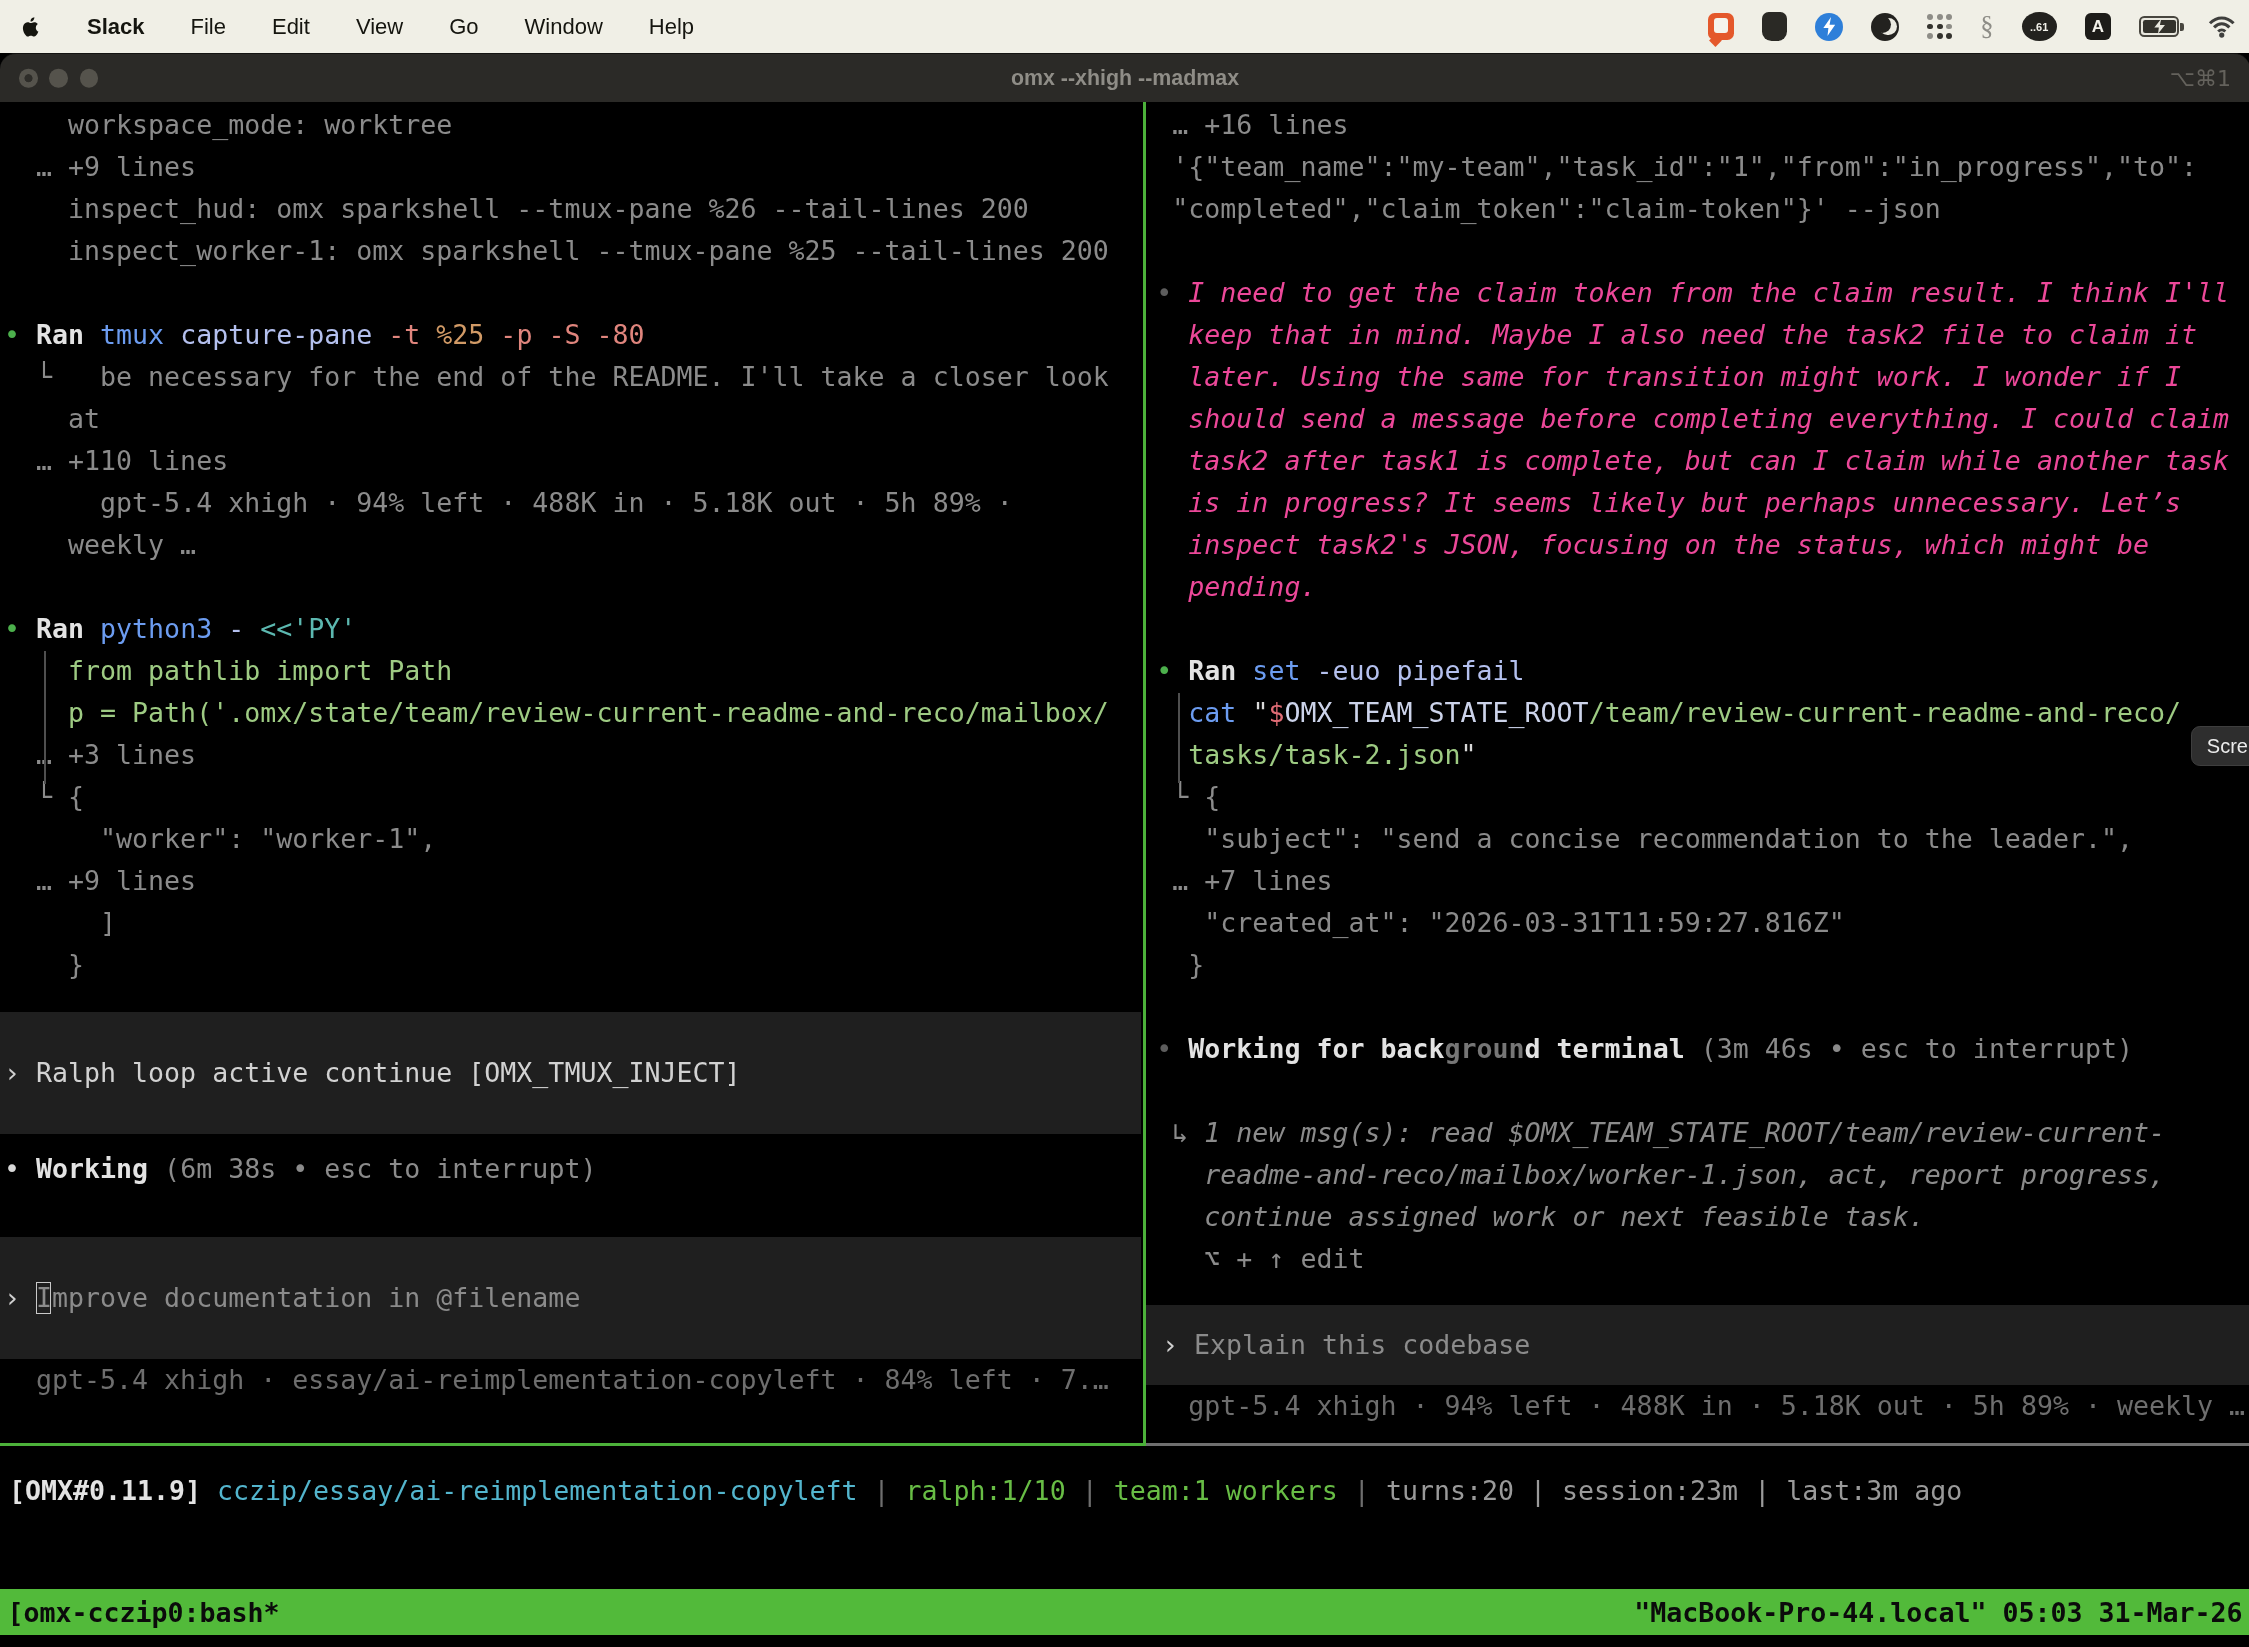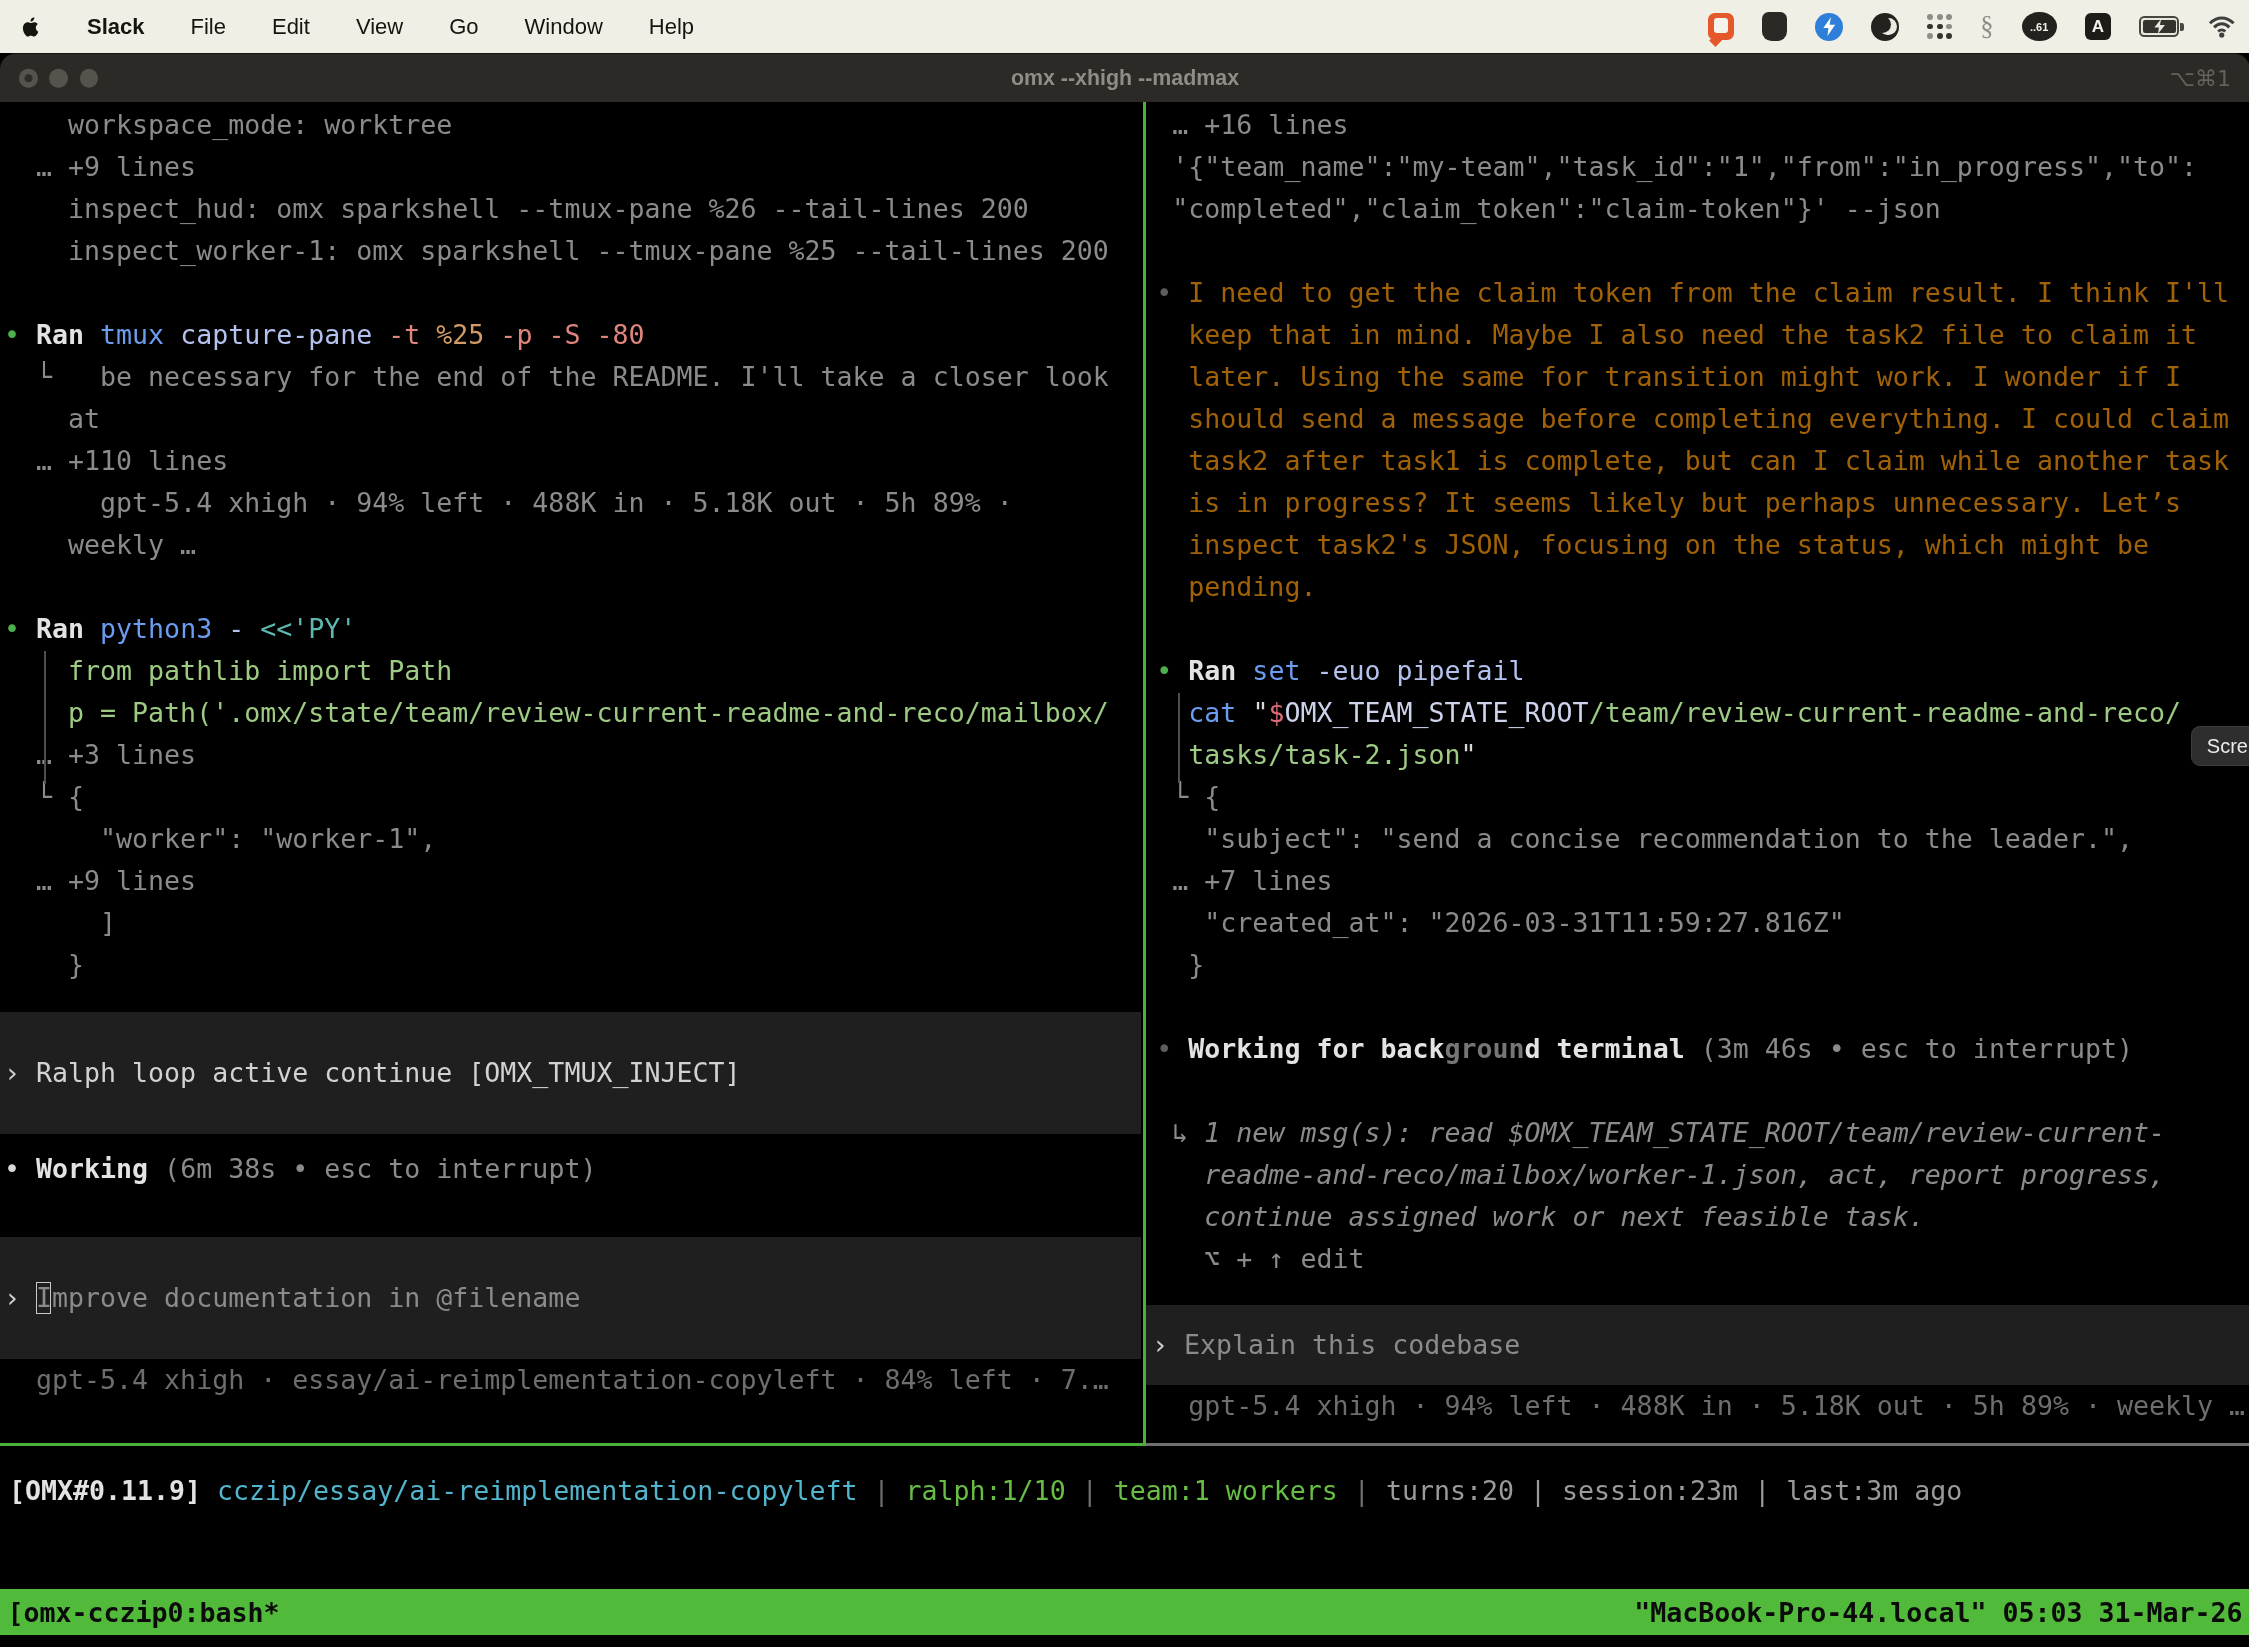--- a/index.html
+++ b/index.html
@@ -77,30 +77,30 @@
   .lav  { color:#b4c0ee; }
   .lavl { color:#ccd3ea; }
   .sal  { color:#e0857d; }
   .org  { color:#d19a66; }
   .grn  { color:#9ecb83; }
   .teal { color:#5cb8b0; }
   .red  { color:#e06c75; }
   .wq   { color:#d8d8d8; }
   .dimb { color:#767676; font-weight:700; }
   .dbul { color:#5d5d5d; }
-  .think{ color:#a16207; }
+  .think{ font-style:italic; color:#ec4899; }
   .msgit{ font-style:italic; color:#8b8b8b; }
   .dimline { color:#6e6e6e; }
   .prompt { color:#cfcfcf; }
   .ralphtext { color:#d2d2d2; }
 
   .band { background:#1f1f1f; display:flex; align-items:center; overflow:hidden; position:relative; }
   .band-ralph { height:122px; width:1143px; margin-left:-5.9px; padding-left:5.9px; }
   .band-input-l { height:122px; width:1143px; margin-left:-5.9px; padding-left:5.9px; }
-  .band-input-r { height:80px; width:1104px; margin-left:-10.3px; padding-left:6px; }
+  .band-input-r { height:80px; width:1104px; margin-left:-10.3px; padding-left:16px; }
   .cursor-box { position:absolute; left:38px; top:50%; transform:translateY(-50%);
                 width:14.8px; height:32px; border:1.5px solid #c9c9c9; }
 
   .connector { position:absolute; width:1.5px; background:#4f4f4f; }
   .conn-py  { left:44px; top:549px; height:133px; }
   .conn-cat { left:32px; top:591px; height:90px; }
 
   .tooltip { position:absolute; left:1045px; top:624px; width:125px; height:40px; background:#2e2e2e;
              border:0.7px solid #3e3e3e; border-radius:8.9px; color:#ececec; font-size:20px;
              line-height:38px; padding-left:14.8px; font-family:"Liberation Sans",sans-serif; }

